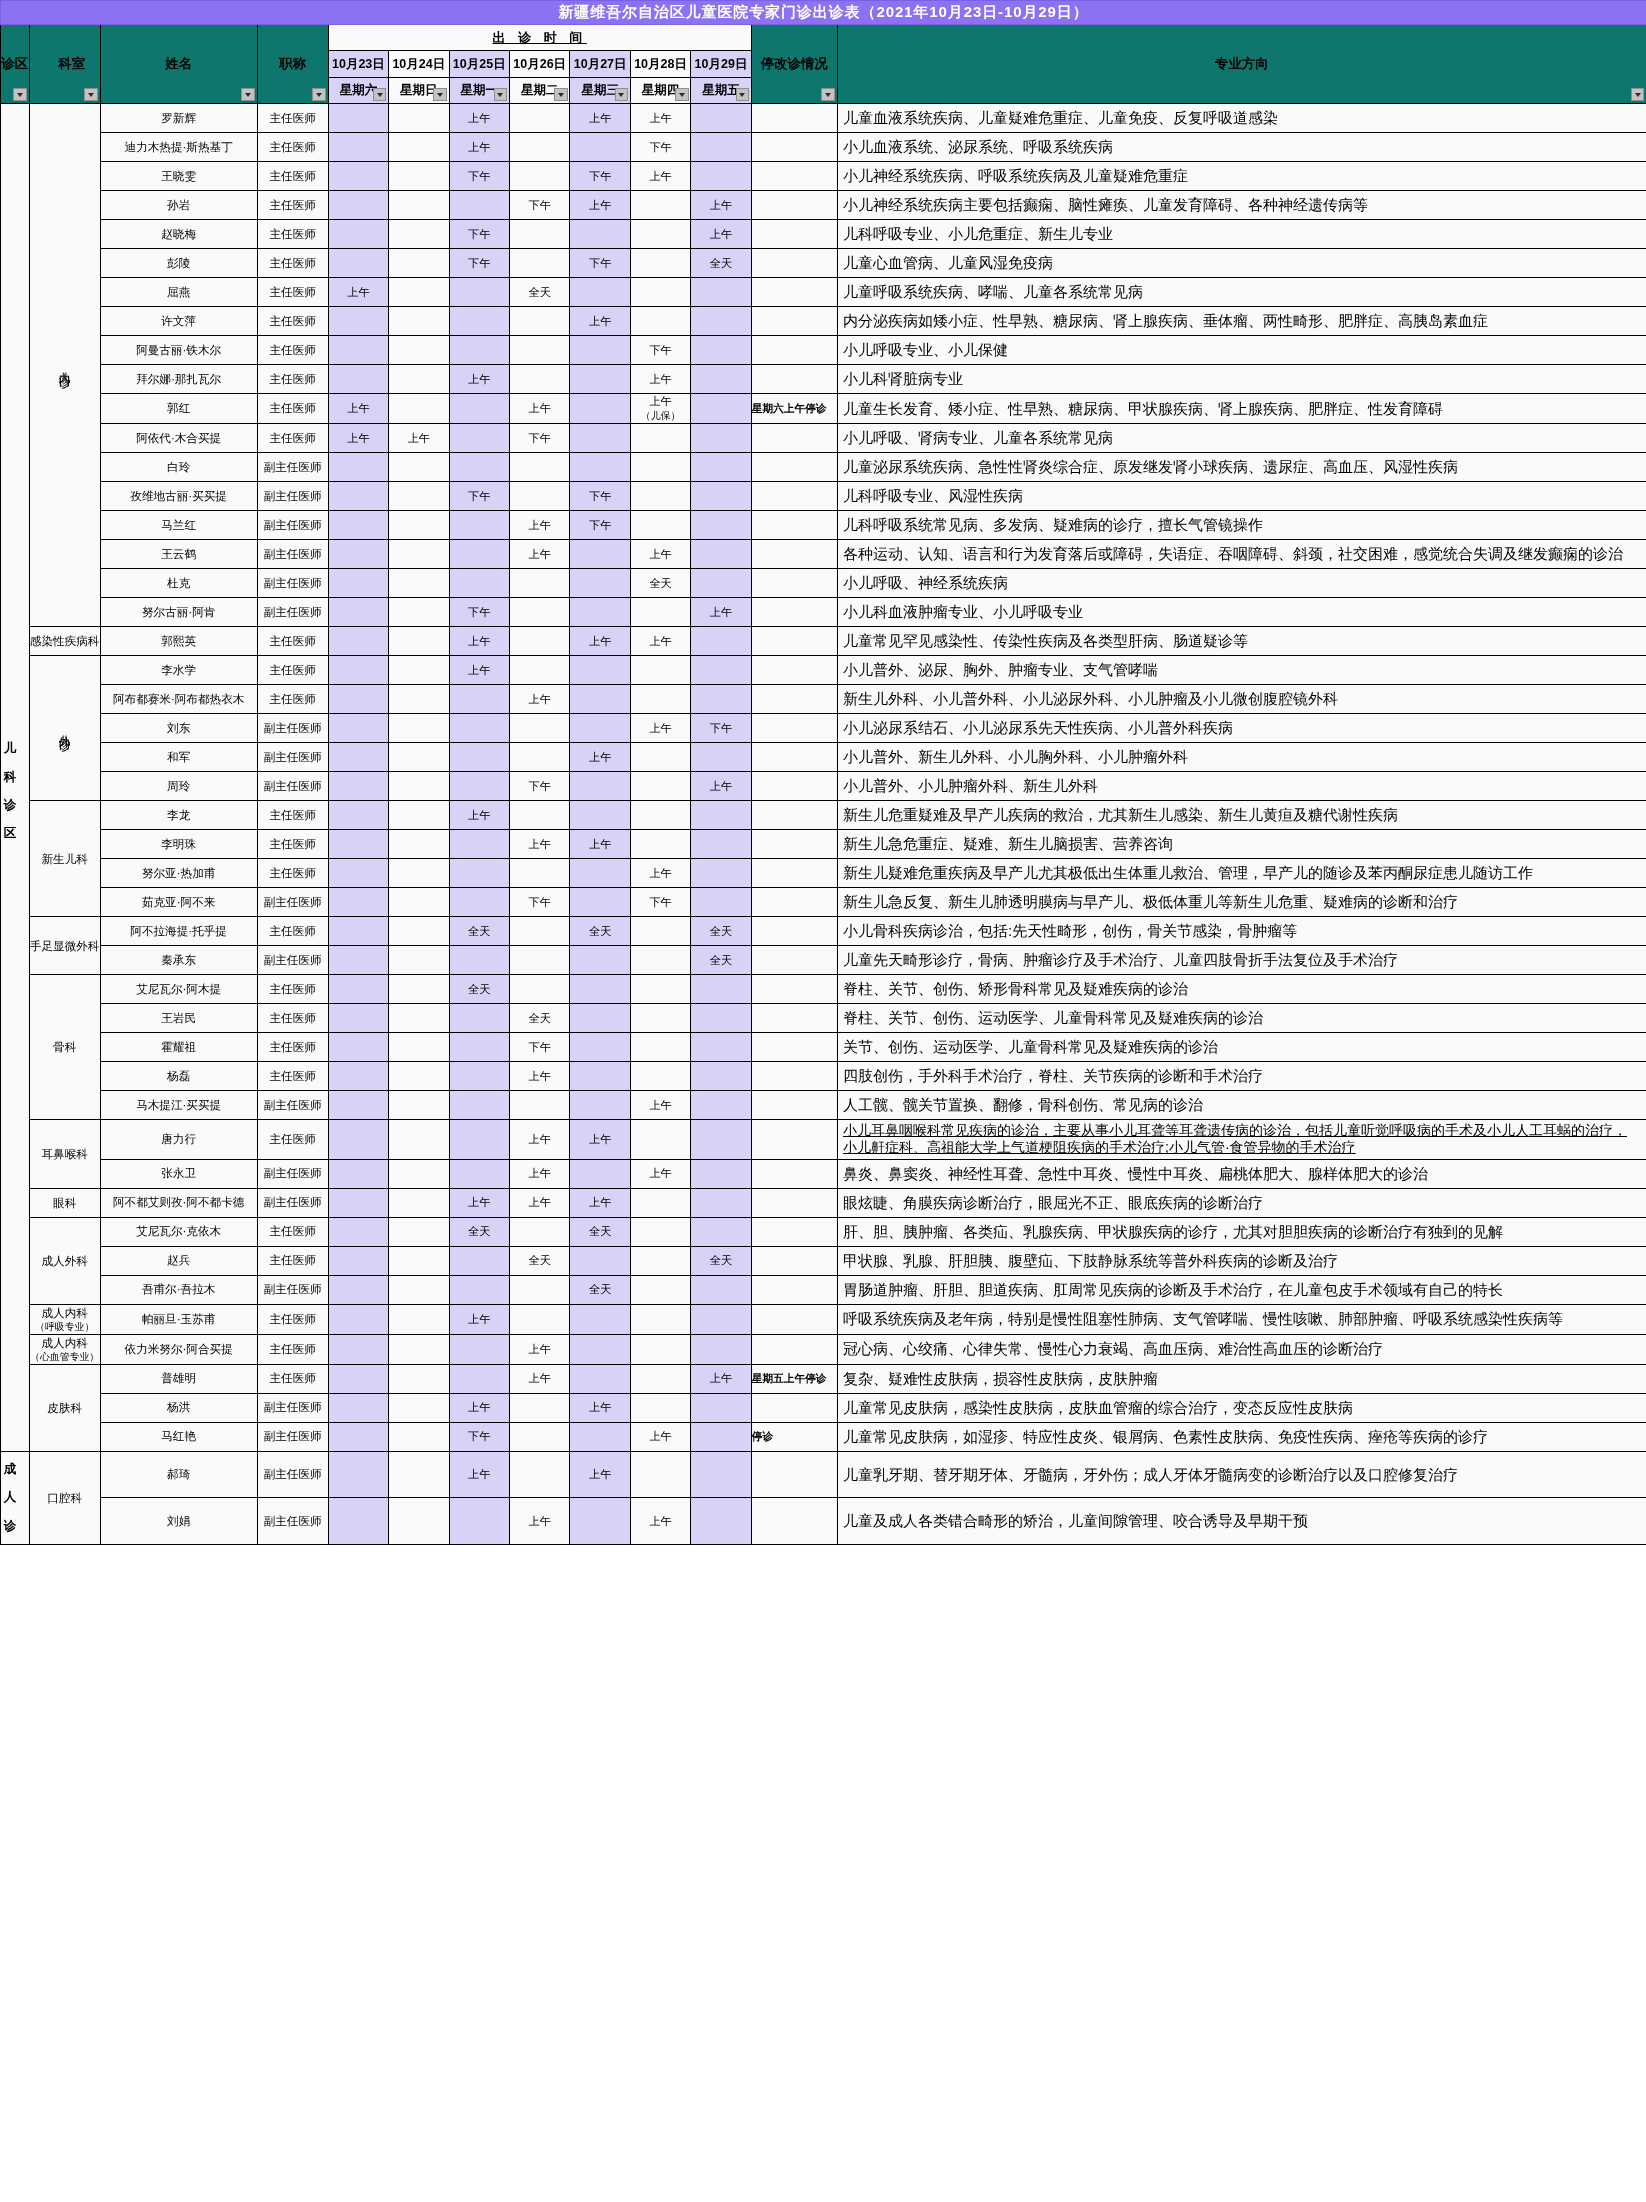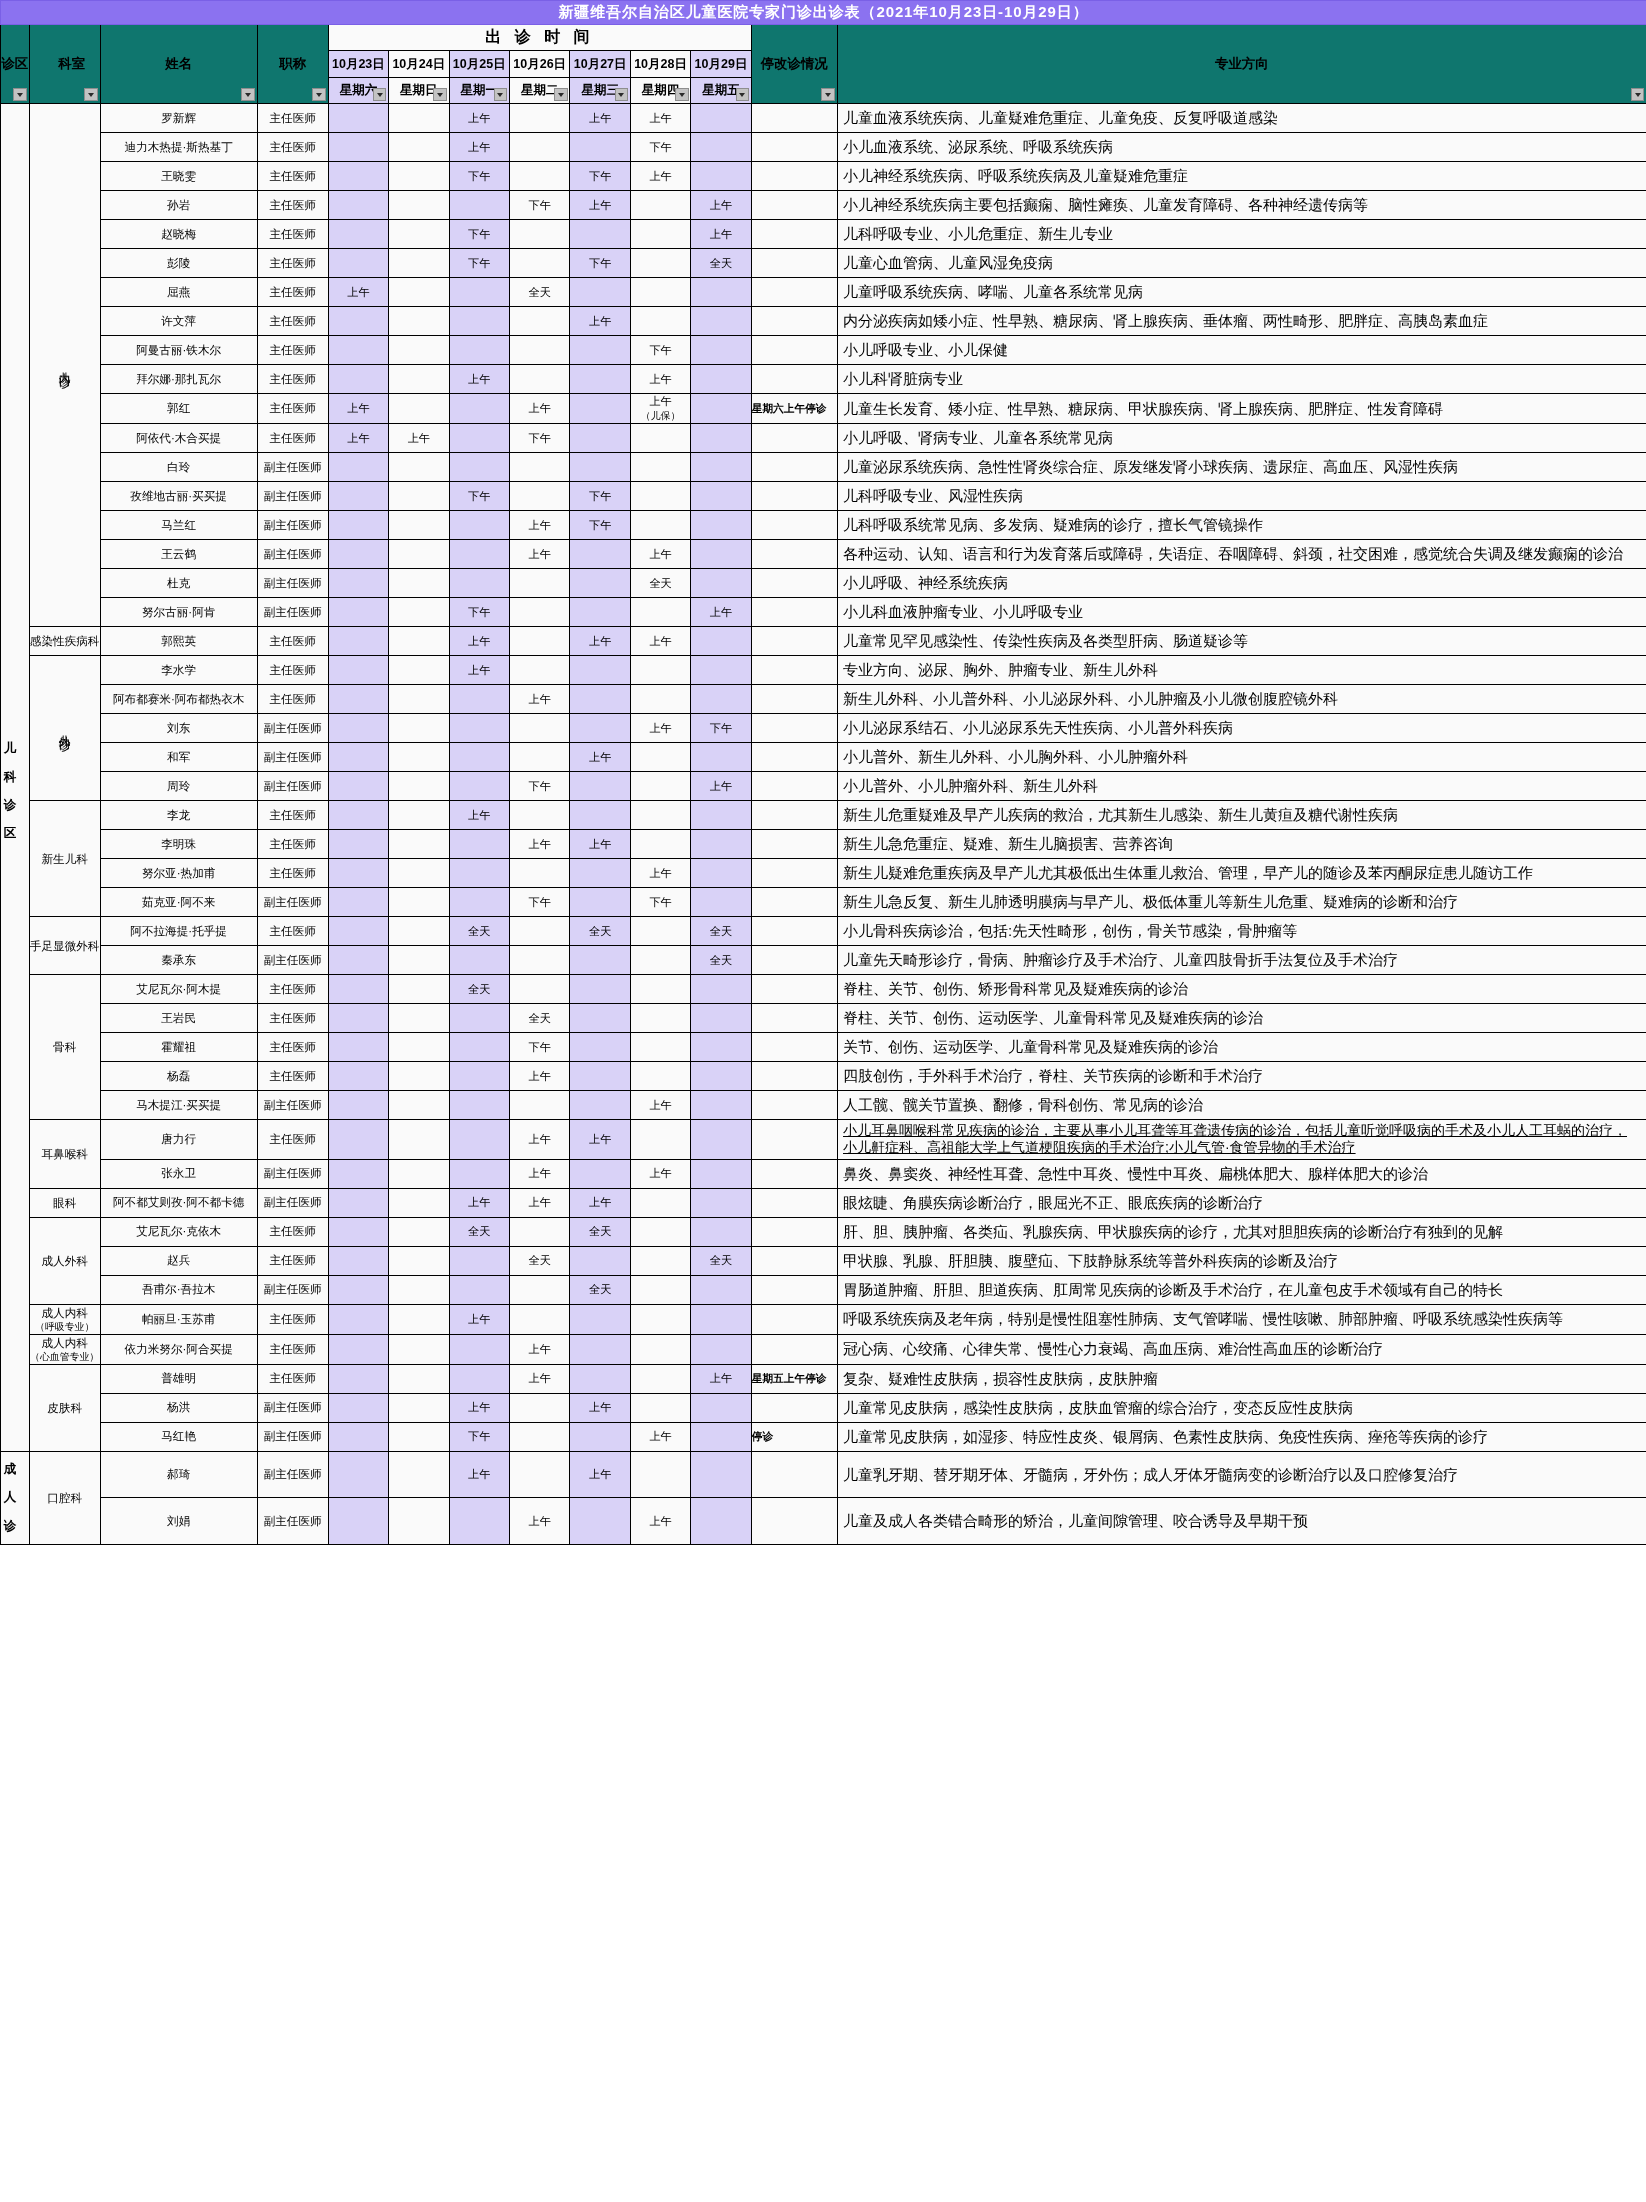--- a/index.html
+++ b/index.html
@@ -30,21 +30,21 @@
     border:0.9px solid #7a60e6;
   }
   
   .hdr{
     text-align:center;
     font-weight:bold;
     font-size:13.4px;
     position:relative;
     background:#0f766e;
   }
-  .chu{font-size:16px;font-weight:bold;letter-spacing:4.5px;text-align:center;height:25px;}
+  .chu{font-size:13px;font-weight:bold;letter-spacing:4.5px;text-align:center;height:25px;text-decoration:underline;}
   .datecell{height:26px;font-size:12.5px;font-weight:bold;text-align:center;}
   .weekcell{height:25px;font-size:12.5px;font-weight:bold;text-align:center;position:relative;}
   .hl{background:#d9d2f7;}
   .filt{
     position:absolute;
     right:1.8px;bottom:1.8px;
     width:13.4px;height:13.4px;
     background:#c3c3c3;
     border:0.9px solid #8e8e8e;
     box-sizing:border-box;
@@ -401,21 +401,21 @@
           <td class="name">李水学</td>
           <td class="rank">主任医师</td>
           <td class="slot hl"></td>
           <td class="slot"></td>
           <td class="slot hl">上午</td>
           <td class="slot"></td>
           <td class="slot hl"></td>
           <td class="slot"></td>
           <td class="slot hl"></td>
           <td class="note"></td>
-          <td class="spec">专业方向、泌尿、胸外、肿瘤专业、新生儿外科</td>
+          <td class="spec">小儿普外、泌尿、胸外、肿瘤专业、支气管哮喘</td>
         </tr>
         <tr>
           <td class="name">阿布都赛米·阿布都热衣木</td>
           <td class="rank">主任医师</td>
           <td class="slot hl"></td>
           <td class="slot"></td>
           <td class="slot hl"></td>
           <td class="slot">上午</td>
           <td class="slot hl"></td>
           <td class="slot"></td>

